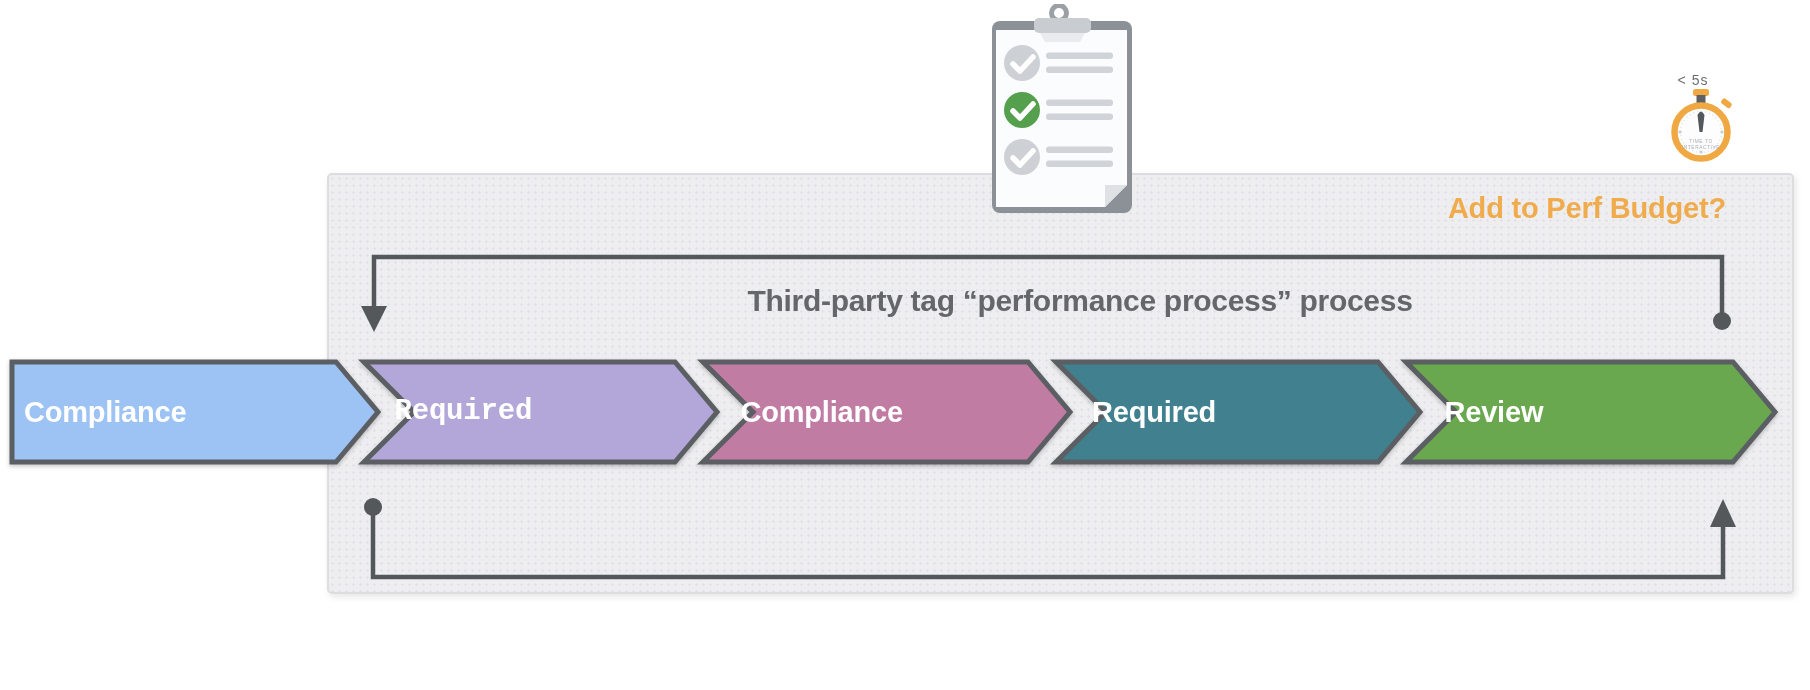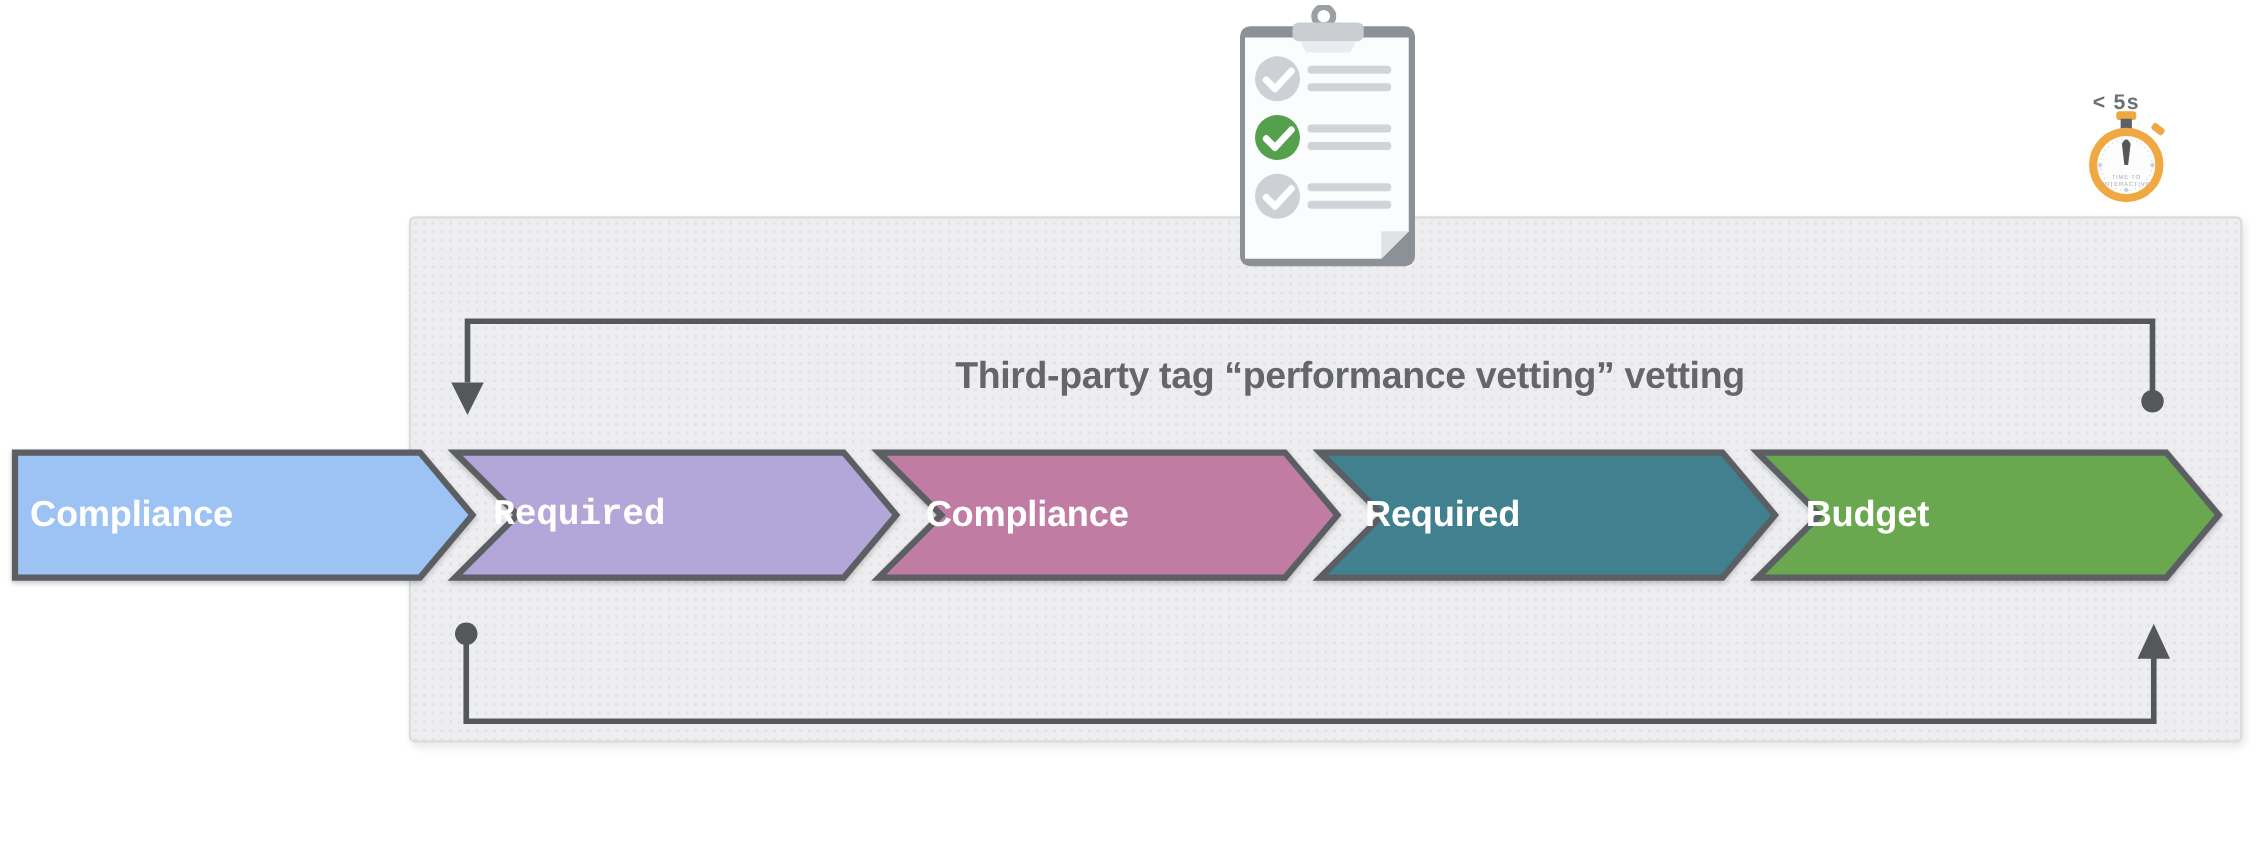--- a/index.html
+++ b/index.html
@@ -27,21 +27,21 @@
     font-size:30px;font-weight:bold;color:#646669;letter-spacing:-0.3px;white-space:nowrap;
   }
   .perf-question{
     position:absolute;left:1326px;top:192px;width:400px;text-align:right;
     font-size:29px;font-weight:bold;color:#f0ab4c;letter-spacing:-0.2px;white-space:nowrap;
   }
   .clipboard{position:absolute;left:985px;top:4px;width:155px;height:212px;}
   .stopwatch{position:absolute;left:1650px;top:72px;width:100px;height:100px;}
   .stopwatch-caption{
     position:absolute;left:0;top:0;width:86px;text-align:center;
-    font-size:17px;font-weight:bold;color:#6b6f73;letter-spacing:1px;
+    font-size:14px;font-weight:normal;color:#6b6f73;letter-spacing:1px;
   }
   .stopwatch-svg{position:absolute;left:0;top:14px;}
 </style>
 </head>
 <body>
 
 <div class="canvas">
 
   <div class="panel"></div>
 
@@ -61,24 +61,25 @@
         <polygon points="1056,362 1378,362 1420,412 1378,462 1056,462 1106,412" fill="#41808e" stroke="#5b5f63" stroke-width="5" class="chev"></polygon>
         <polygon points="1406,362 1733,362 1775,412 1733,462 1406,462 1456,412" fill="#6aa84f" stroke="#5b5f63" stroke-width="5" class="chev"></polygon>
       </g>
   </svg>
 
   <div id="step-labels">
       <div class="step-label" style="left: 174px; color: rgb(255, 255, 255);">Compliance</div>
       <div class="step-label" style="left: 544.5px; color: rgb(255, 255, 255); font-family: Liberation Mono, monospace;">Required</div>
       <div class="step-label" style="left: 890.5px; color: rgb(255, 255, 255);">Compliance</div>
       <div class="step-label" style="left: 1242px; color: rgb(255, 255, 255);">Required</div>
-      <div class="step-label" style="left: 1594.5px; color: rgb(255, 255, 255);">Budget</div>
+      <div class="step-label" style="left: 1594.5px; color: rgb(255, 255, 255);">Review</div>
     </div>
 
-  <div class="flow-title" style="color: rgb(100, 102, 105);">Third-party tag “performance vetting” vetting</div>
+  <div class="flow-title" style="color: rgb(100, 102, 105);">Third-party tag “performance process” process</div>
+  <div class="perf-question" style="color: rgb(240, 171, 76);">Add to Perf Budget?</div>
 
   <div class="clipboard">
     <svg width="155" height="212" viewBox="0 0 155 212">
       <circle cx="74" cy="9" r="7.5" fill="#ffffff" stroke="#9ba0a4" stroke-width="5"></circle>
       <rect x="7" y="17" width="140" height="192" rx="8" fill="#8b9196"></rect>
       <path d="M11,26 H142 V181 L120,203 H11 Z" fill="#fbfcfd"></path>
       <path d="M142,181 L120,203 L120,181 Z" fill="#dfe2e5"></path>
       <rect x="49" y="14" width="57" height="15" rx="5" fill="#c9cdd1"></rect>
       <polygon points="55,29 100,29 95,38 60,38" fill="#e9ebee"></polygon>
       <g id="clip-rows">

